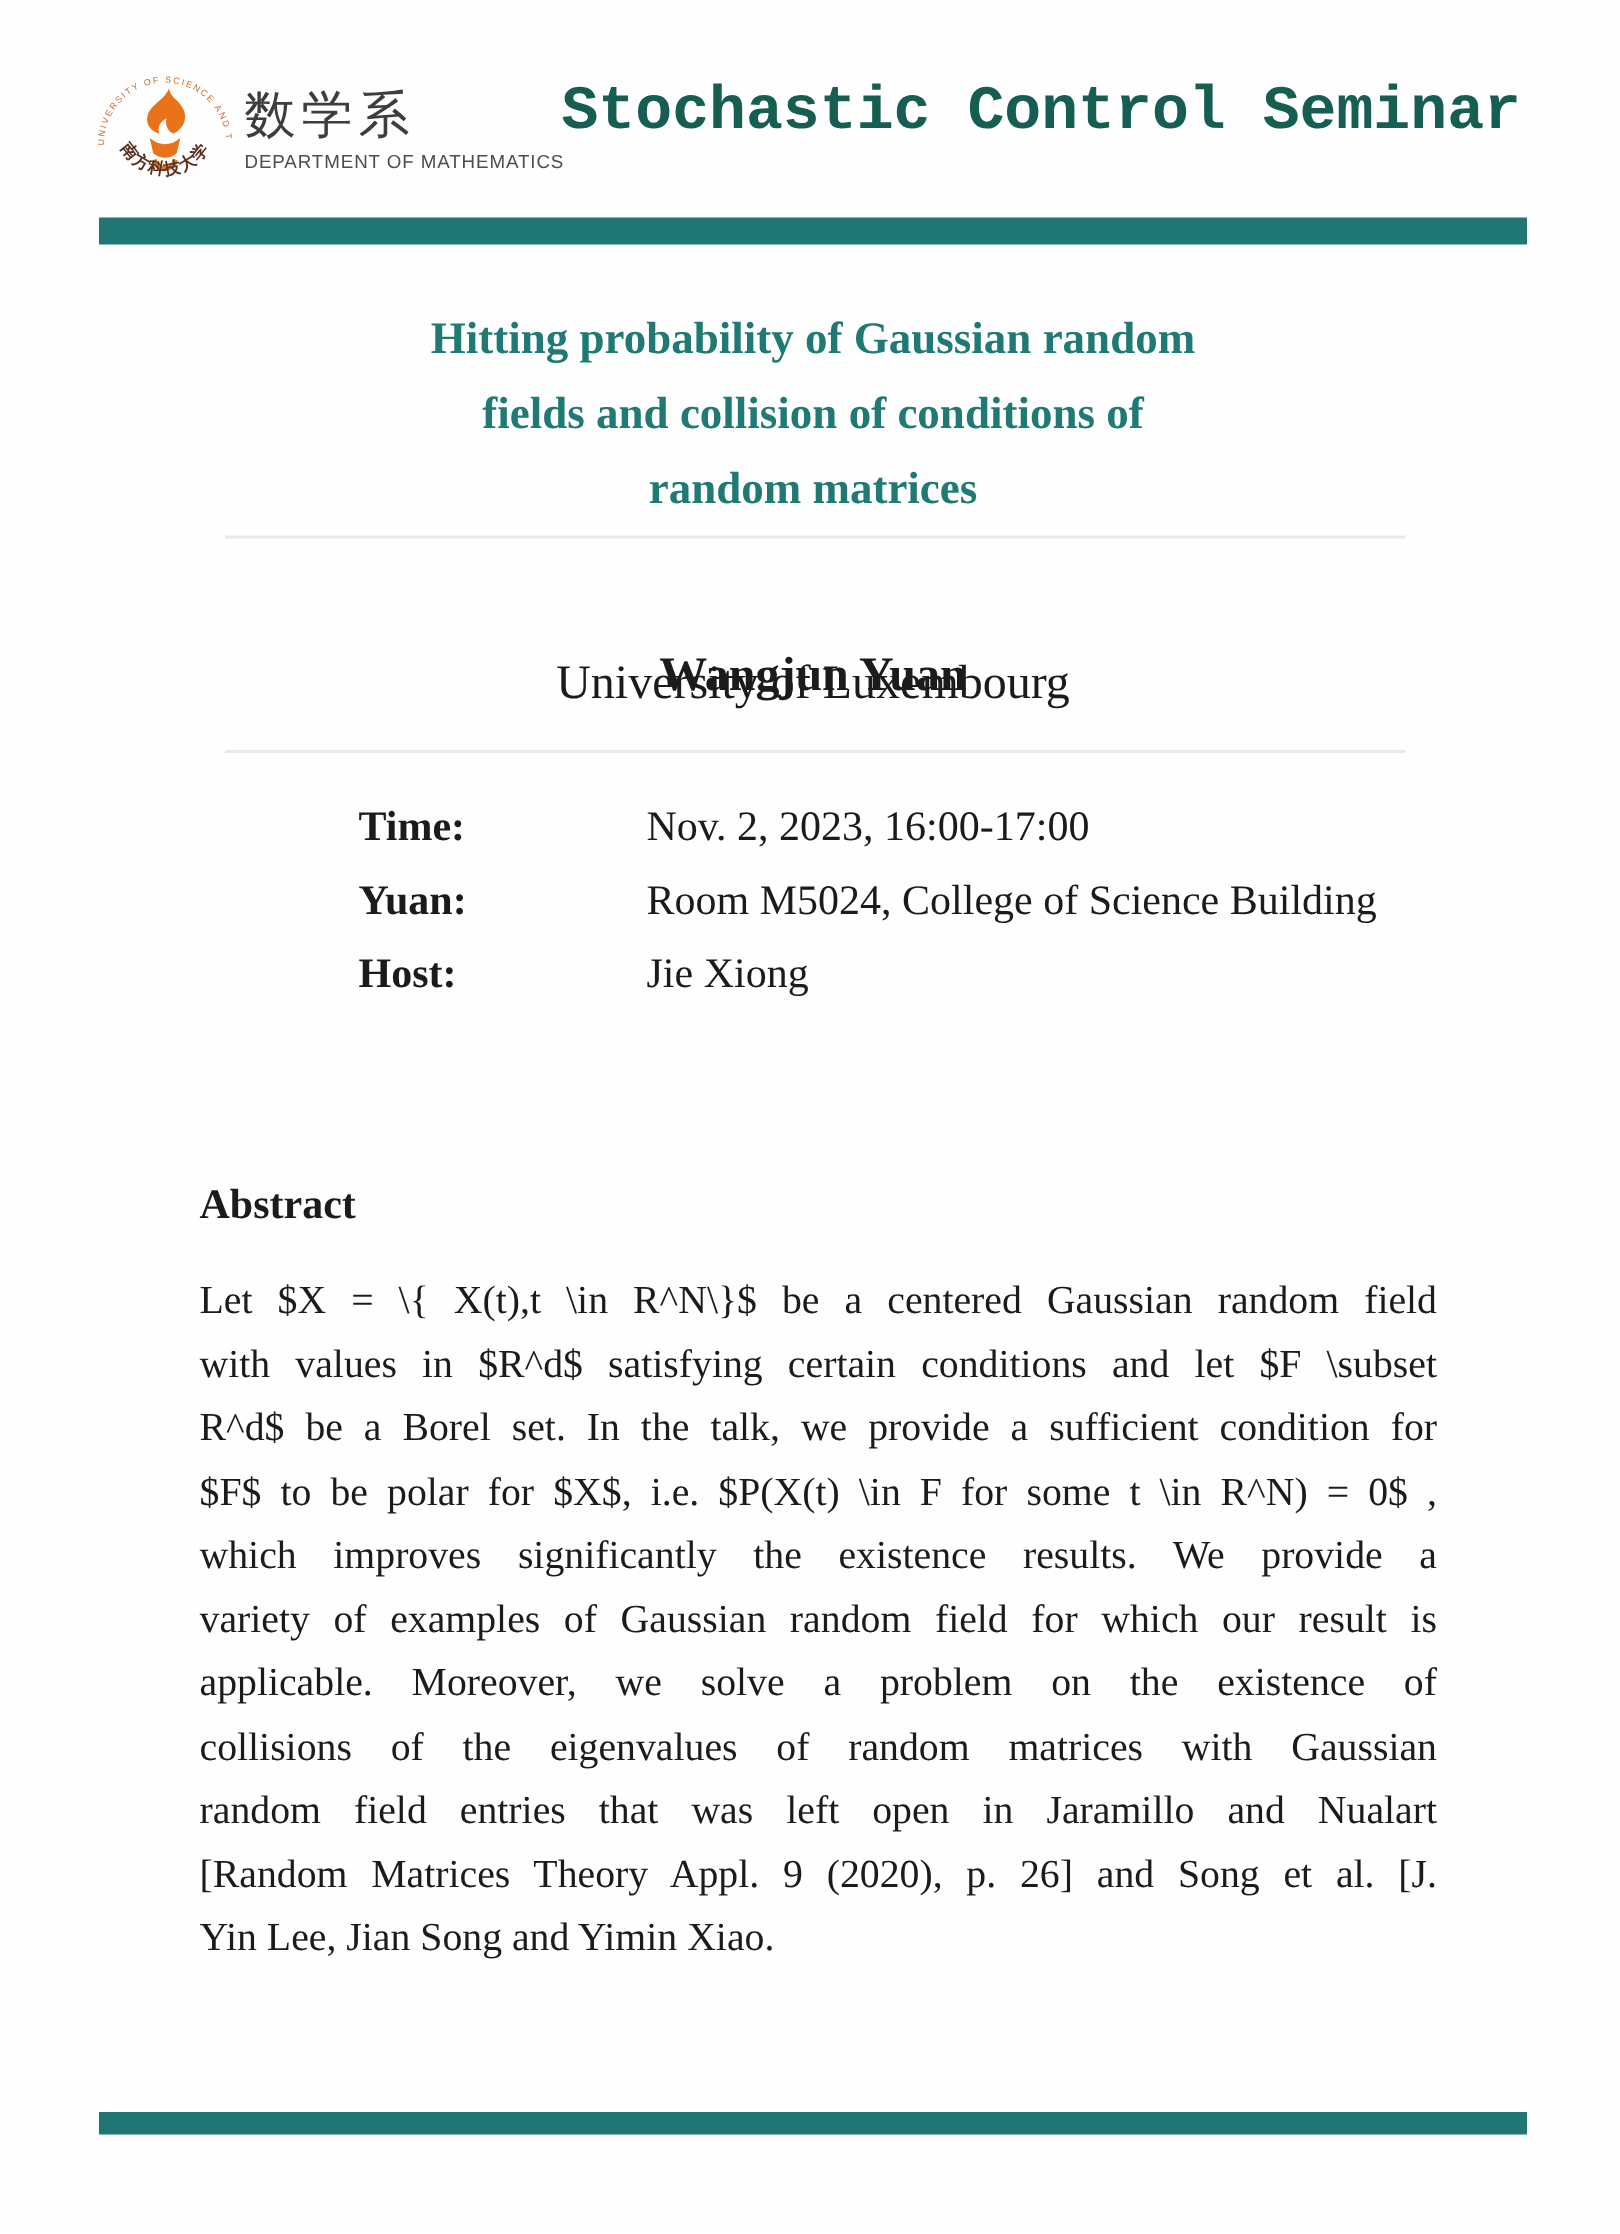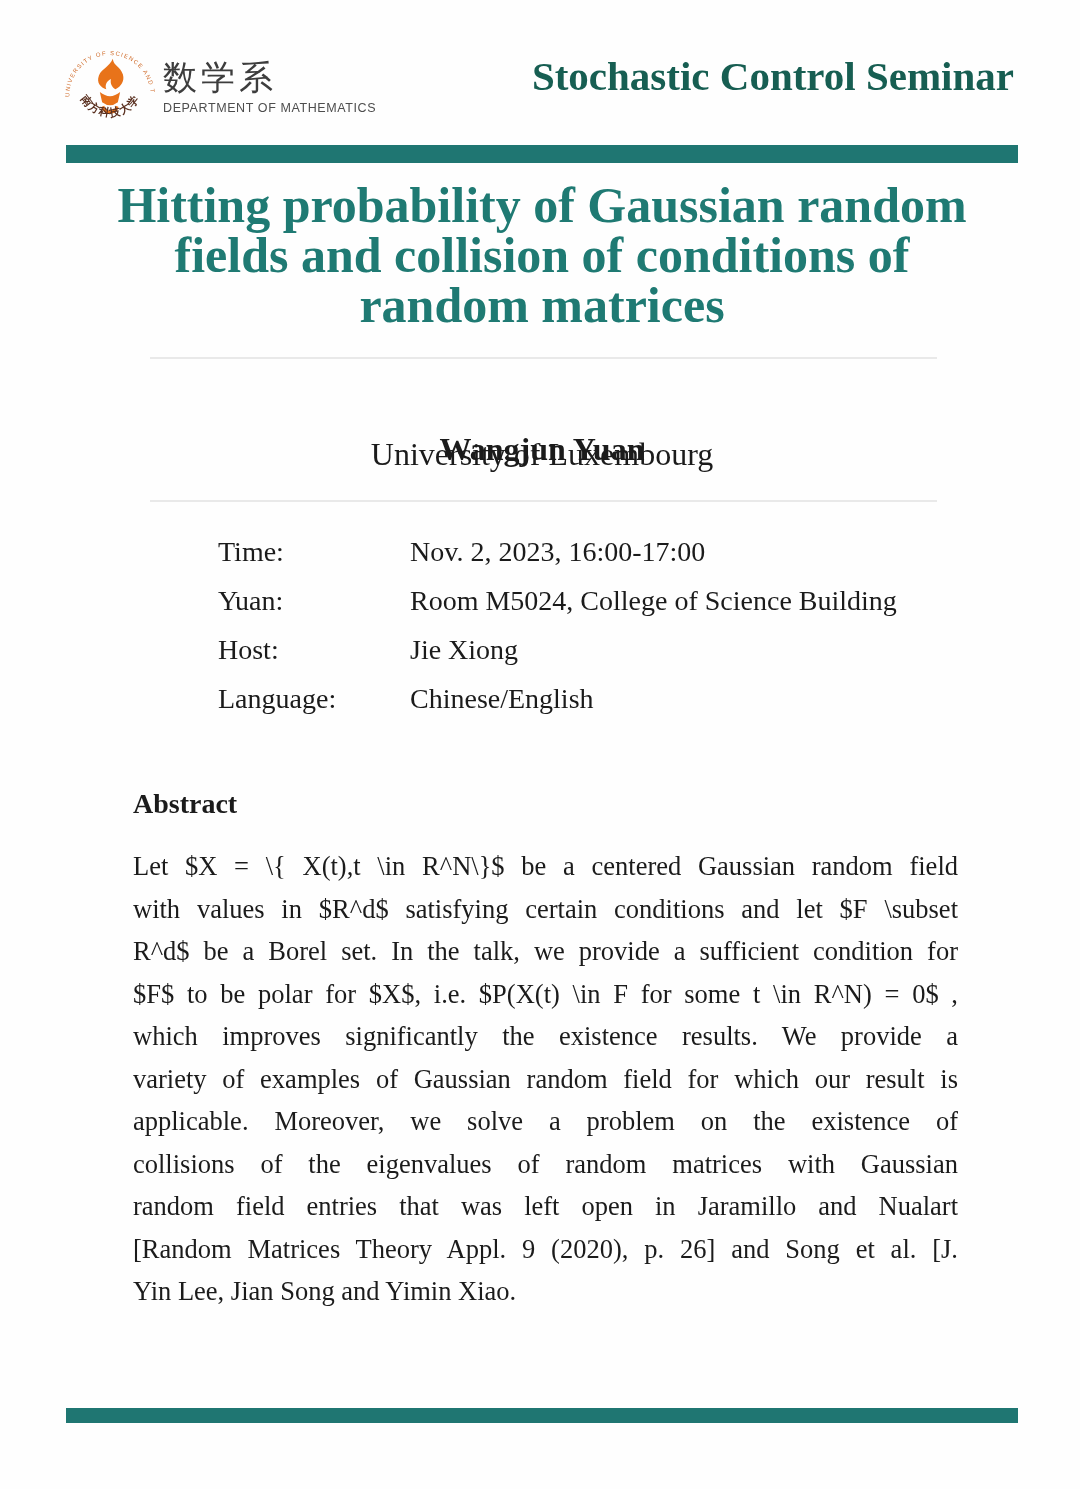--- a/index.html
+++ b/index.html
@@ -47,21 +47,21 @@
     margin-top: 5px;
     font-family: "Liberation Sans", sans-serif;
     font-size: 12.5px;
     letter-spacing: 0.6px;
     color: #4d4d4d;
   }
   .series-title {
     position: absolute;
     right: 66px;
     top: 52px;
-    font-family: Liberation Serif, serif;
+    font-family: Liberation Mono, monospace;
     font-weight: bold;
     font-size: 41px;
     color: var(--header_green);
     letter-spacing: 0px;
     white-space: nowrap;
   }
 
   
   .bar { position: absolute; left: 66px; width: 952px; background: var(--teal_bar); }
   .bar-top { top: 145px; height: 18px; }
@@ -73,26 +73,26 @@
     height: 2px;
     background: var(--separator_gray);
   }
   .sep-1 { top: 357px; }
   .sep-2 { top: 500px; }
 
   
   .talk-title {
     position: absolute;
     left: 66px;
-    top: 180px;
+    top: 201px;
     width: 952px;
     text-align: center;
     color: var(--title_teal);
     font-weight: bold;
-    font-size: 50px;
+    font-size: 30px;
     line-height: 50px;
   }
 
   
   .speaker-name {
     position: absolute;
     left: 66px;
     top: 388px;
     width: 952px;
     text-align: center;
@@ -116,21 +116,22 @@
     top: 536px;
   }
   .detail-row {
     height: 49px;
     font-size: 28px;
     white-space: nowrap;
   }
   .detail-label {
     display: inline-block;
     width: 185px;
-    font-weight: normal;
+    font-weight: bold;
+    margin-left: 21px;
   }
   .detail-value { display: inline-block; }
 
   
   .abstract-heading {
     position: absolute;
     left: 133px;
     top: 788px;
     font-weight: bold;
     font-size: 28px;
@@ -213,24 +214,20 @@
       <span class="detail-value">Nov. 2, 2023, 16:00-17:00</span>
     </div>
     <div class="detail-row">
       <span class="detail-label">Yuan:</span>
       <span class="detail-value">Room M5024, College of Science Building</span>
     </div>
     <div class="detail-row">
       <span class="detail-label">Host:</span>
       <span class="detail-value">Jie Xiong</span>
     </div>
-    <div class="detail-row">
-      <span class="detail-label">Language:</span>
-      <span class="detail-value">Chinese/English</span>
-    </div>
   </div>
 
   <div class="abstract-heading">Abstract</div>
 
   <div class="abstract-body">
     <div class="abs-line">Let $X = \{ X(t),t \in R^N\}$ be a centered Gaussian random field</div>
     <div class="abs-line">with values in $R^d$ satisfying certain conditions and let $F \subset</div>
     <div class="abs-line">R^d$ be a Borel set. In the talk, we provide a sufficient condition for</div>
     <div class="abs-line">$F$ to be polar for $X$, i.e. $P(X(t) \in F for some t \in R^N) = 0$ ,</div>
     <div class="abs-line">which improves significantly the existence results. We provide a</div>

